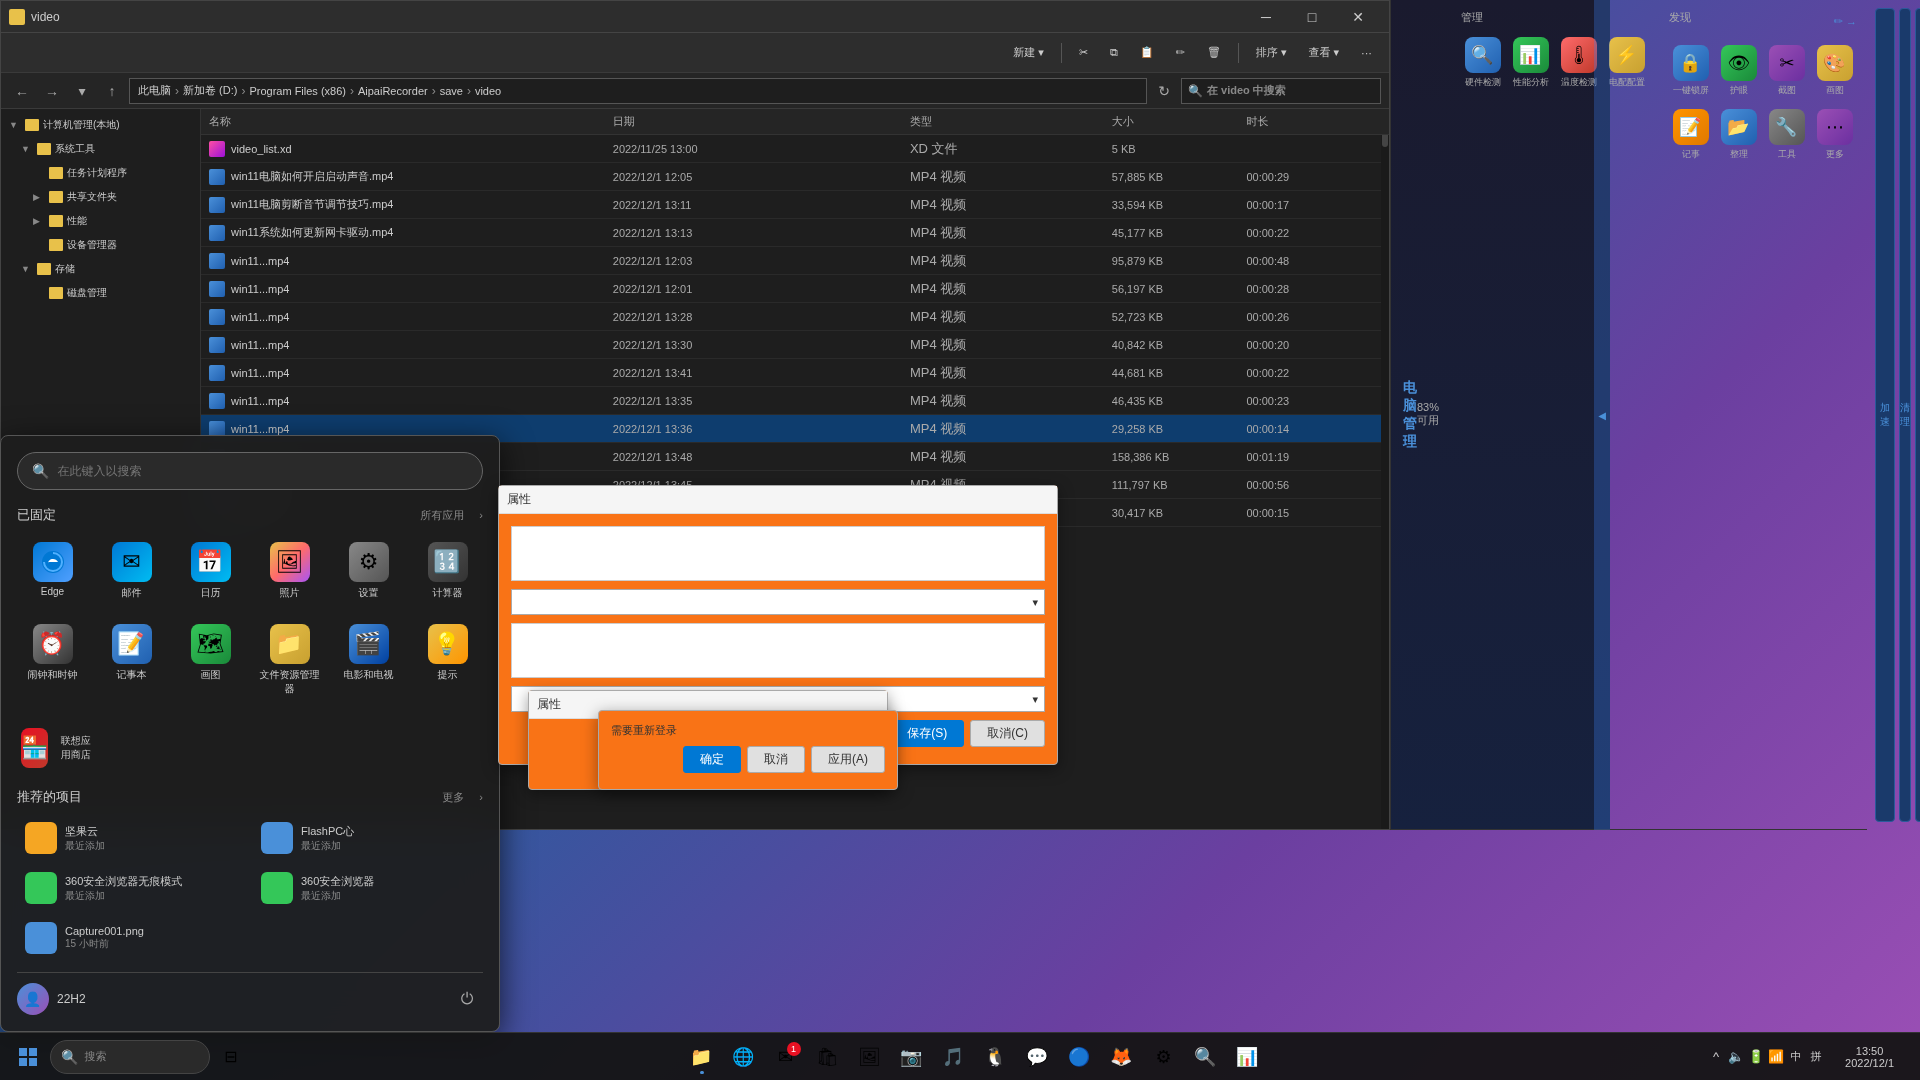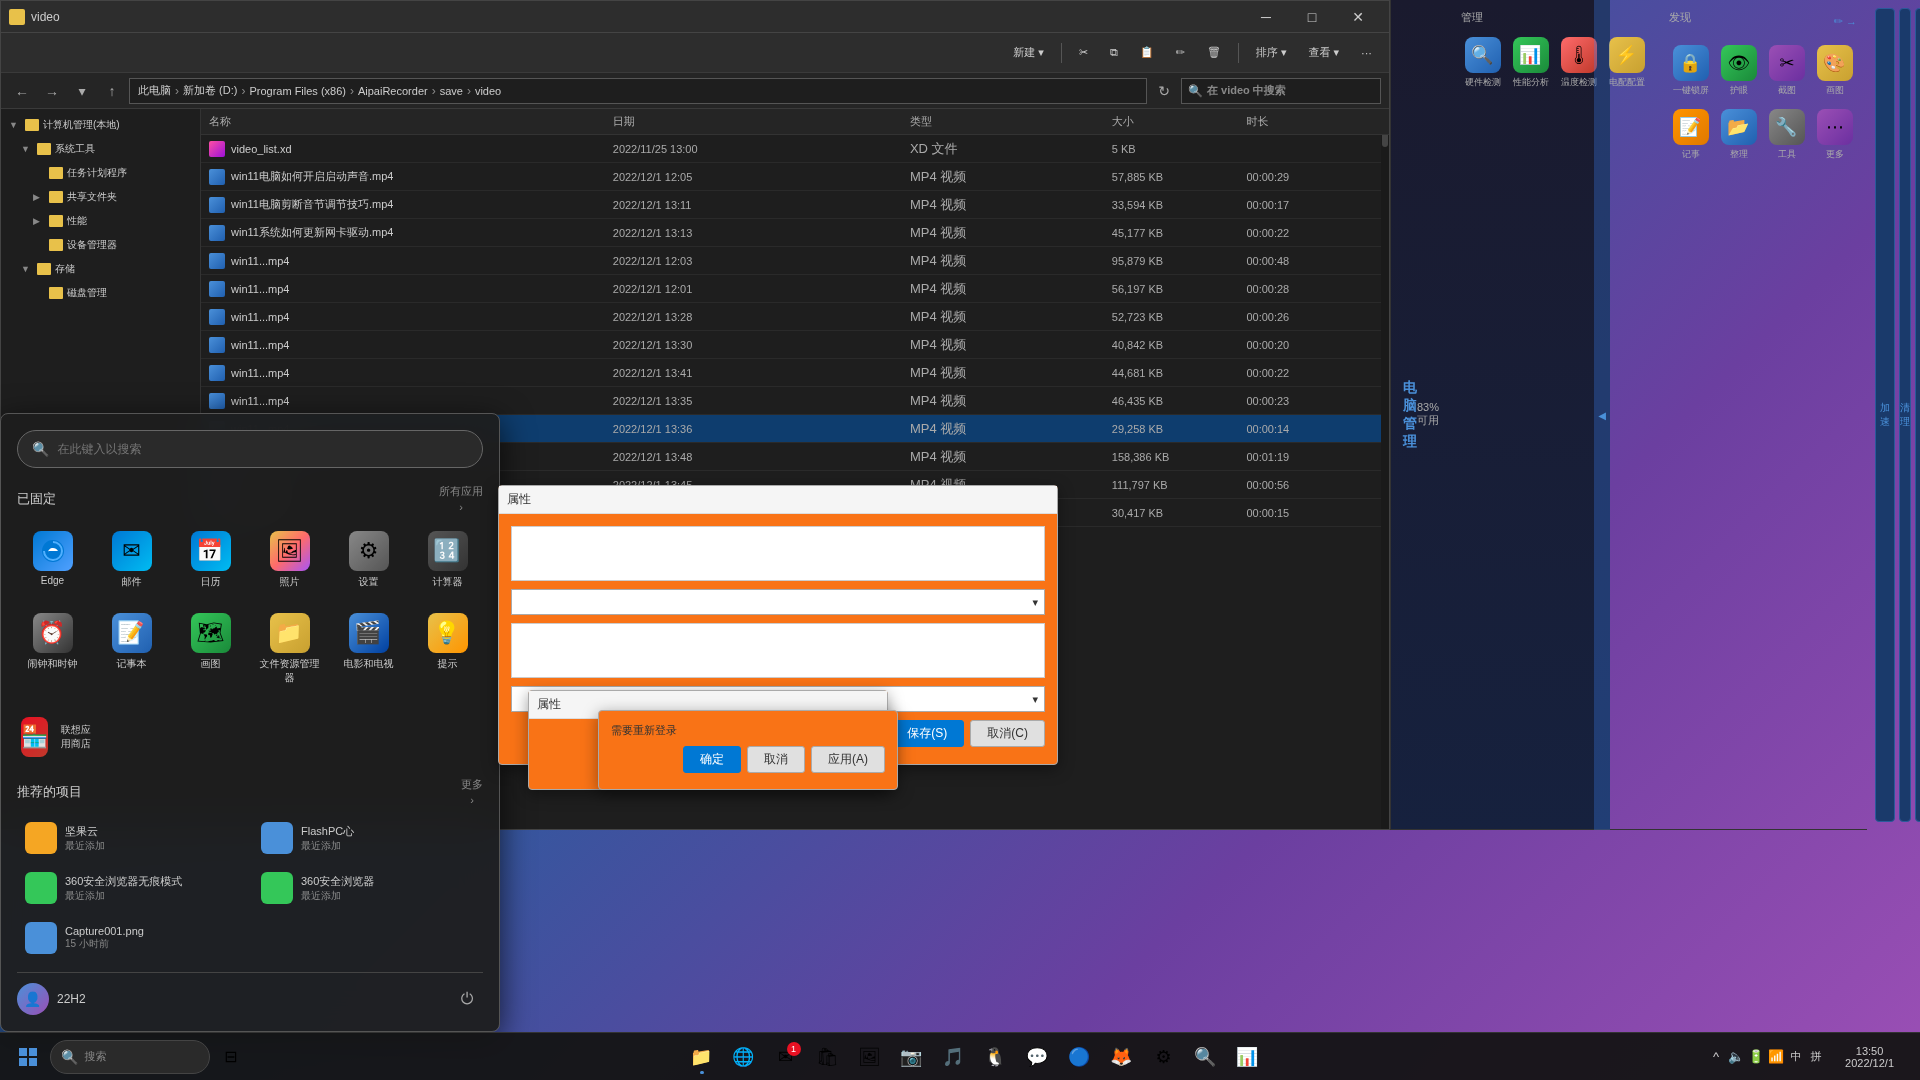--- a/index.html
+++ b/index.html
@@ -286,21 +286,21 @@
     .search-bar-input { background: transparent; border: none; outline: none; color: #ccc; font-size: 12px; flex: 1; }
 
     .section-header {
       display: flex;
       justify-content: space-between;
       align-items: center;
       margin-bottom: 10px;
     }
 
     .section-title { color: #ccc; font-size: 13px; font-weight: 500; }
-    .section-more { color: #888; font-size: 11px; cursor: pointer; display: flex; align-items: center; gap: 2px; flex-direction: column; }
+    .section-more { color: #888; font-size: 11px; cursor: pointer; display: flex; align-items: center; gap: 15px; }
 
     .pinned-grid {
       display: grid;
       grid-template-columns: repeat(6, 1fr);
       gap: 8px;
       margin-bottom: 16px;
     }
 
     .pinned-item {
       display: flex;

